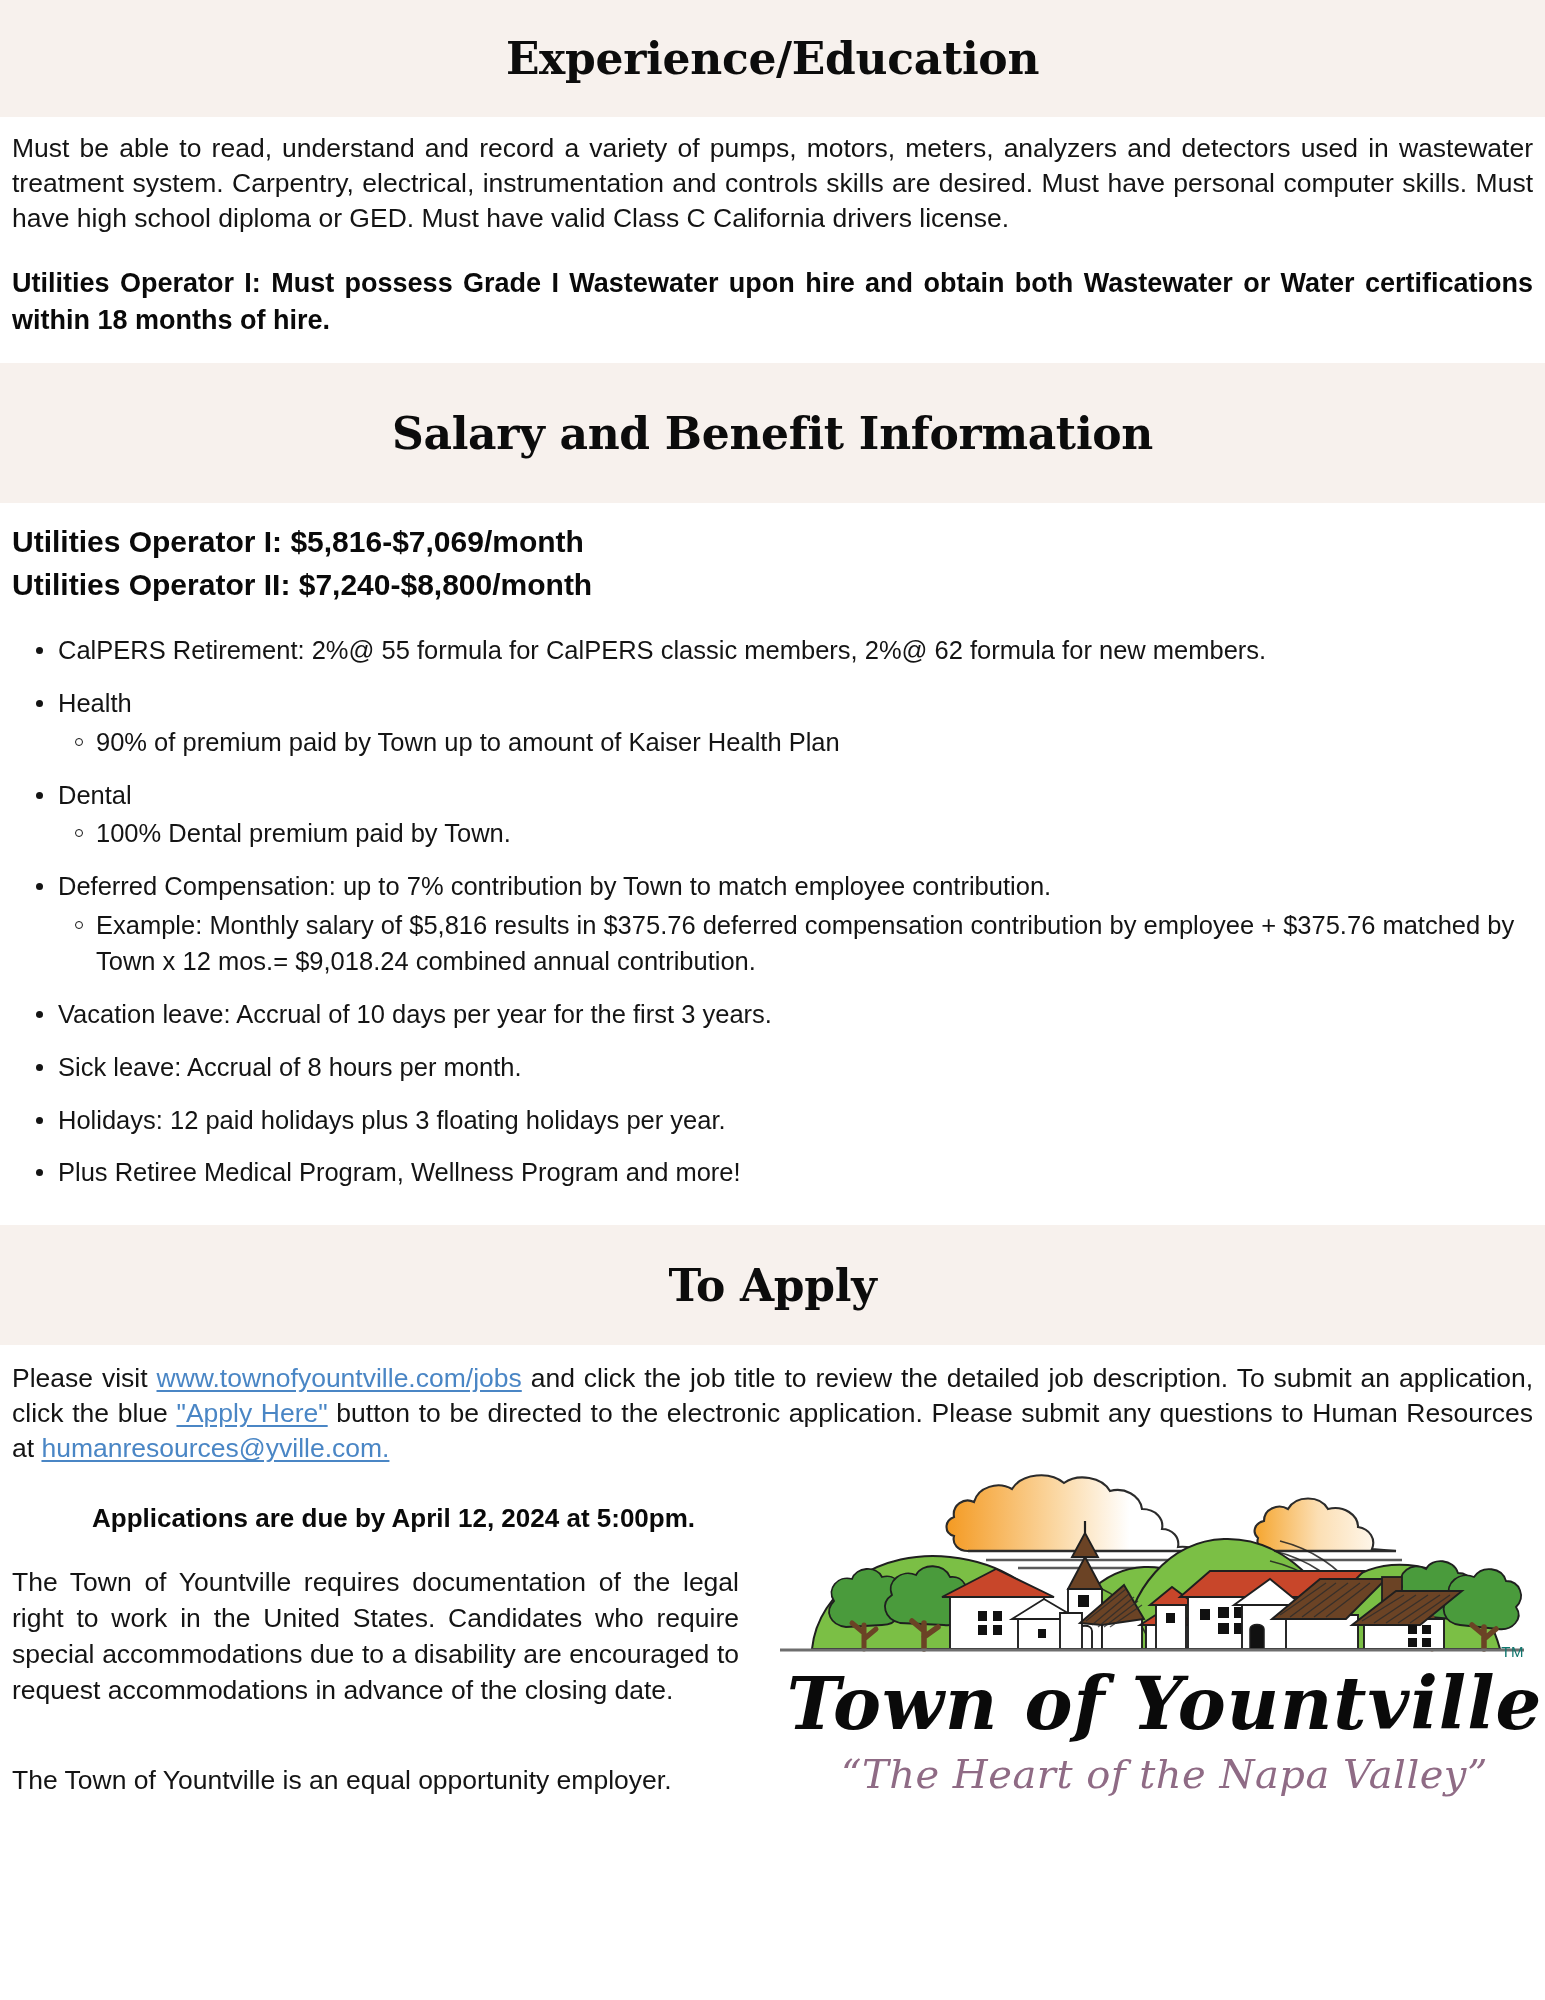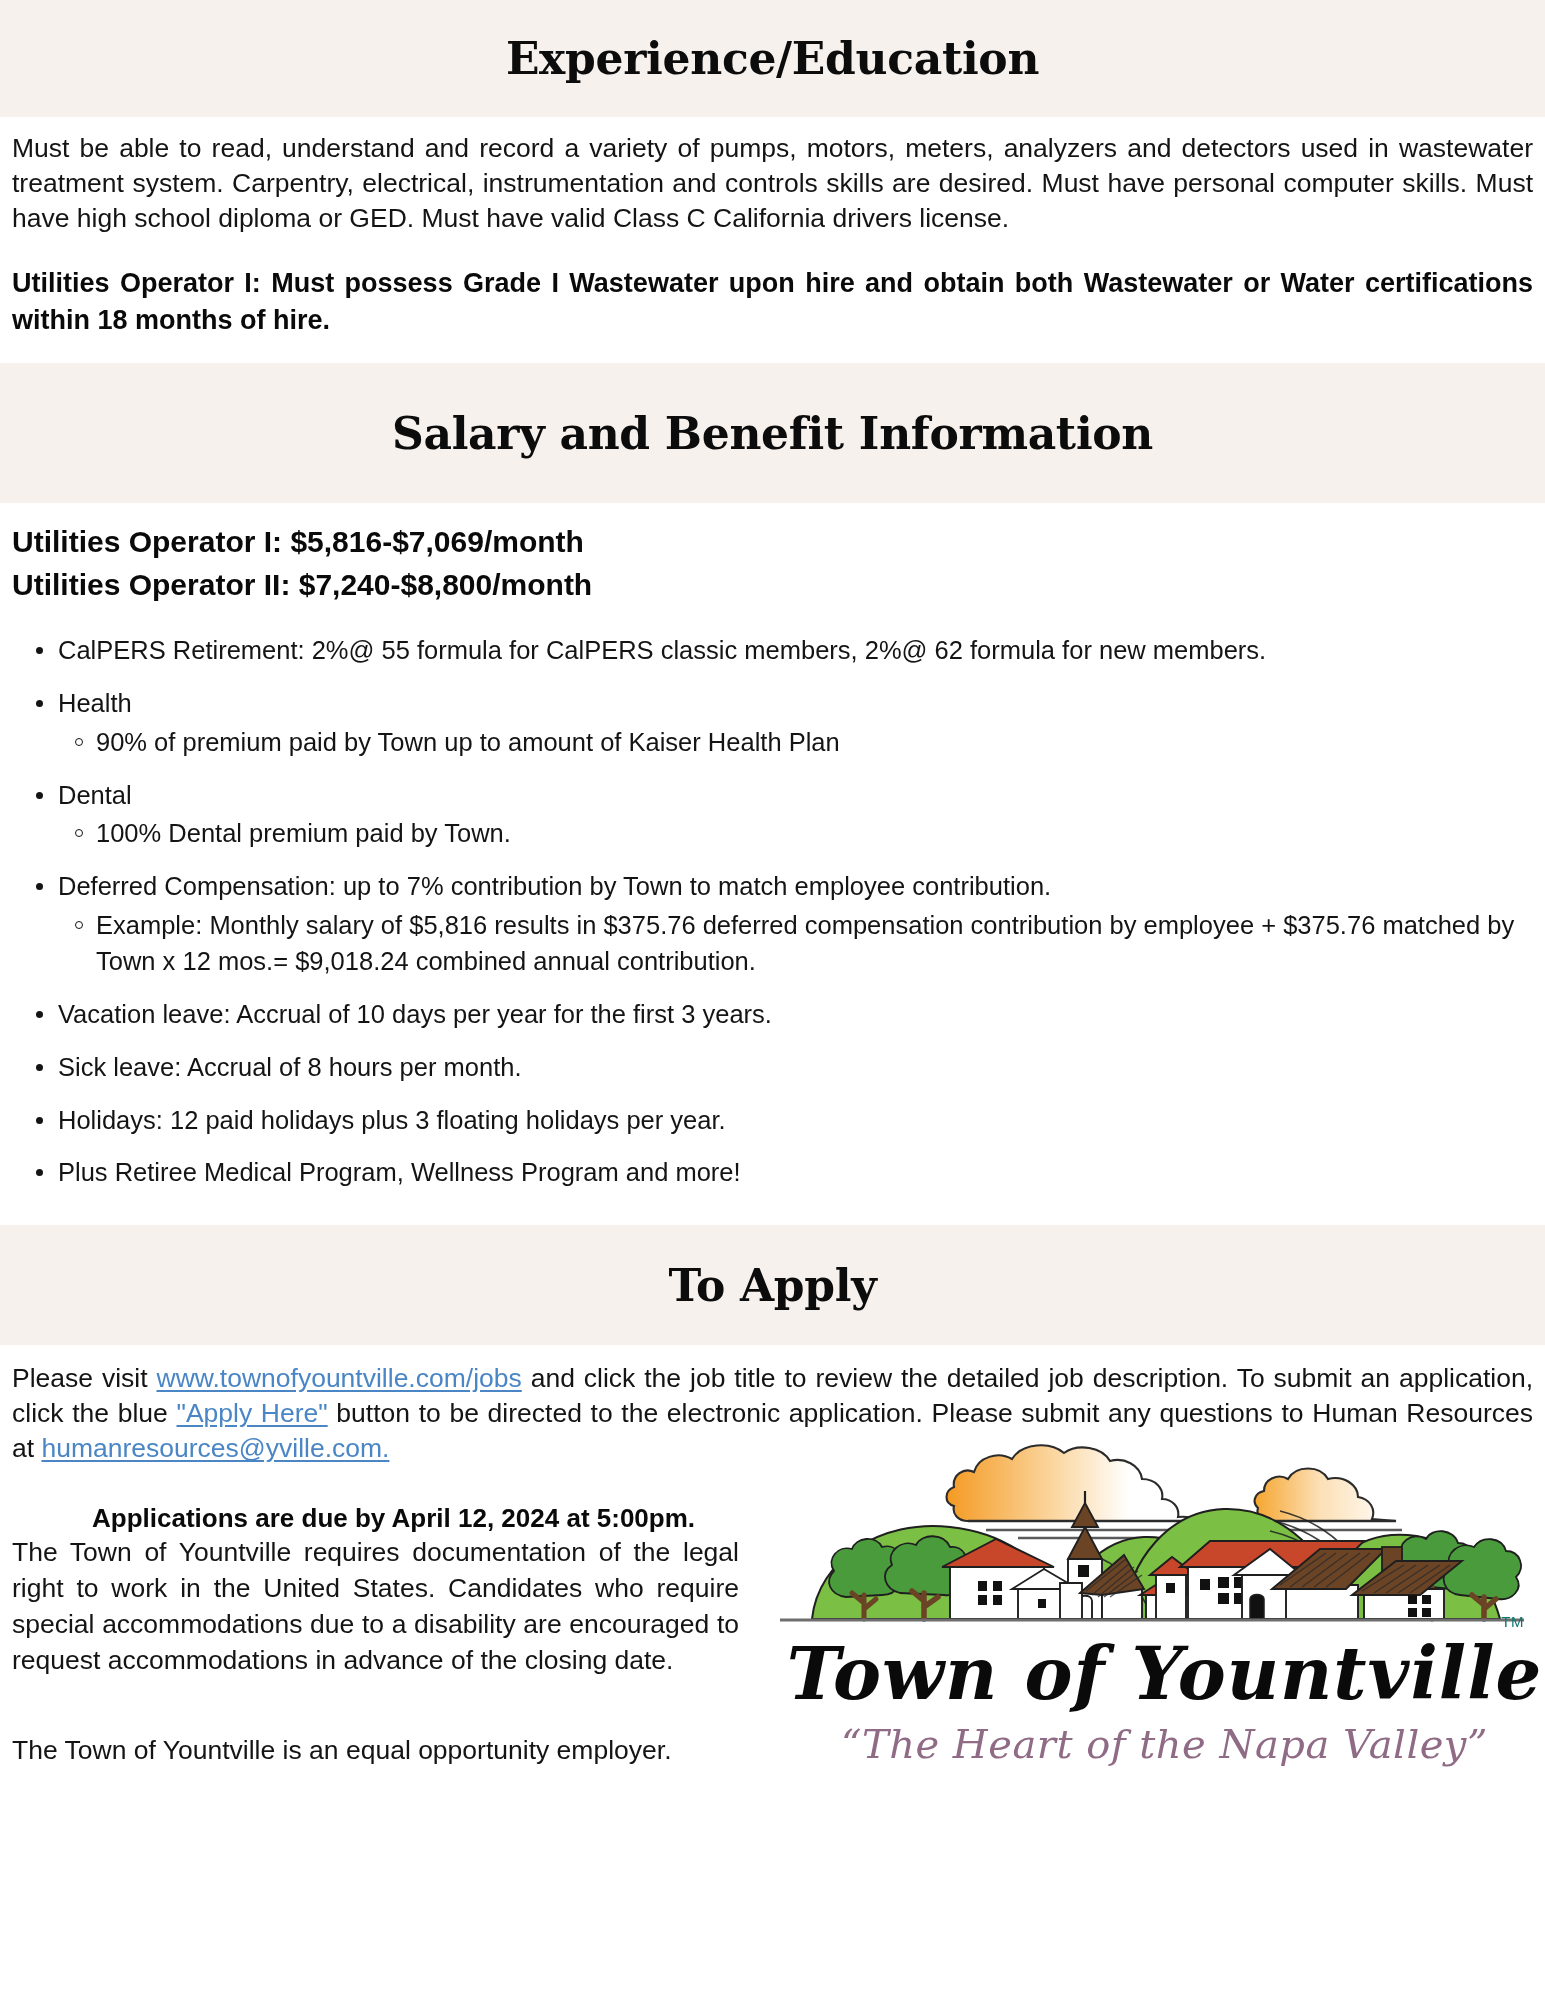--- a/index.html
+++ b/index.html
@@ -156,20 +156,21 @@
     font-weight: bold;
     font-size: 26px;
     margin: 36px 0 0 0;
     padding-left: 80px;
     color: #0a0a0a;
   }
 
   
   #bottom-area {
     position: relative;
+    margin-top: 30px;
     display: flex;
     align-items: center;
   }
   #bottom-left {
     width: 745px;
     flex: none;
     padding-right: 18px;
     box-sizing: border-box;
   }
   #bottom-left p {

